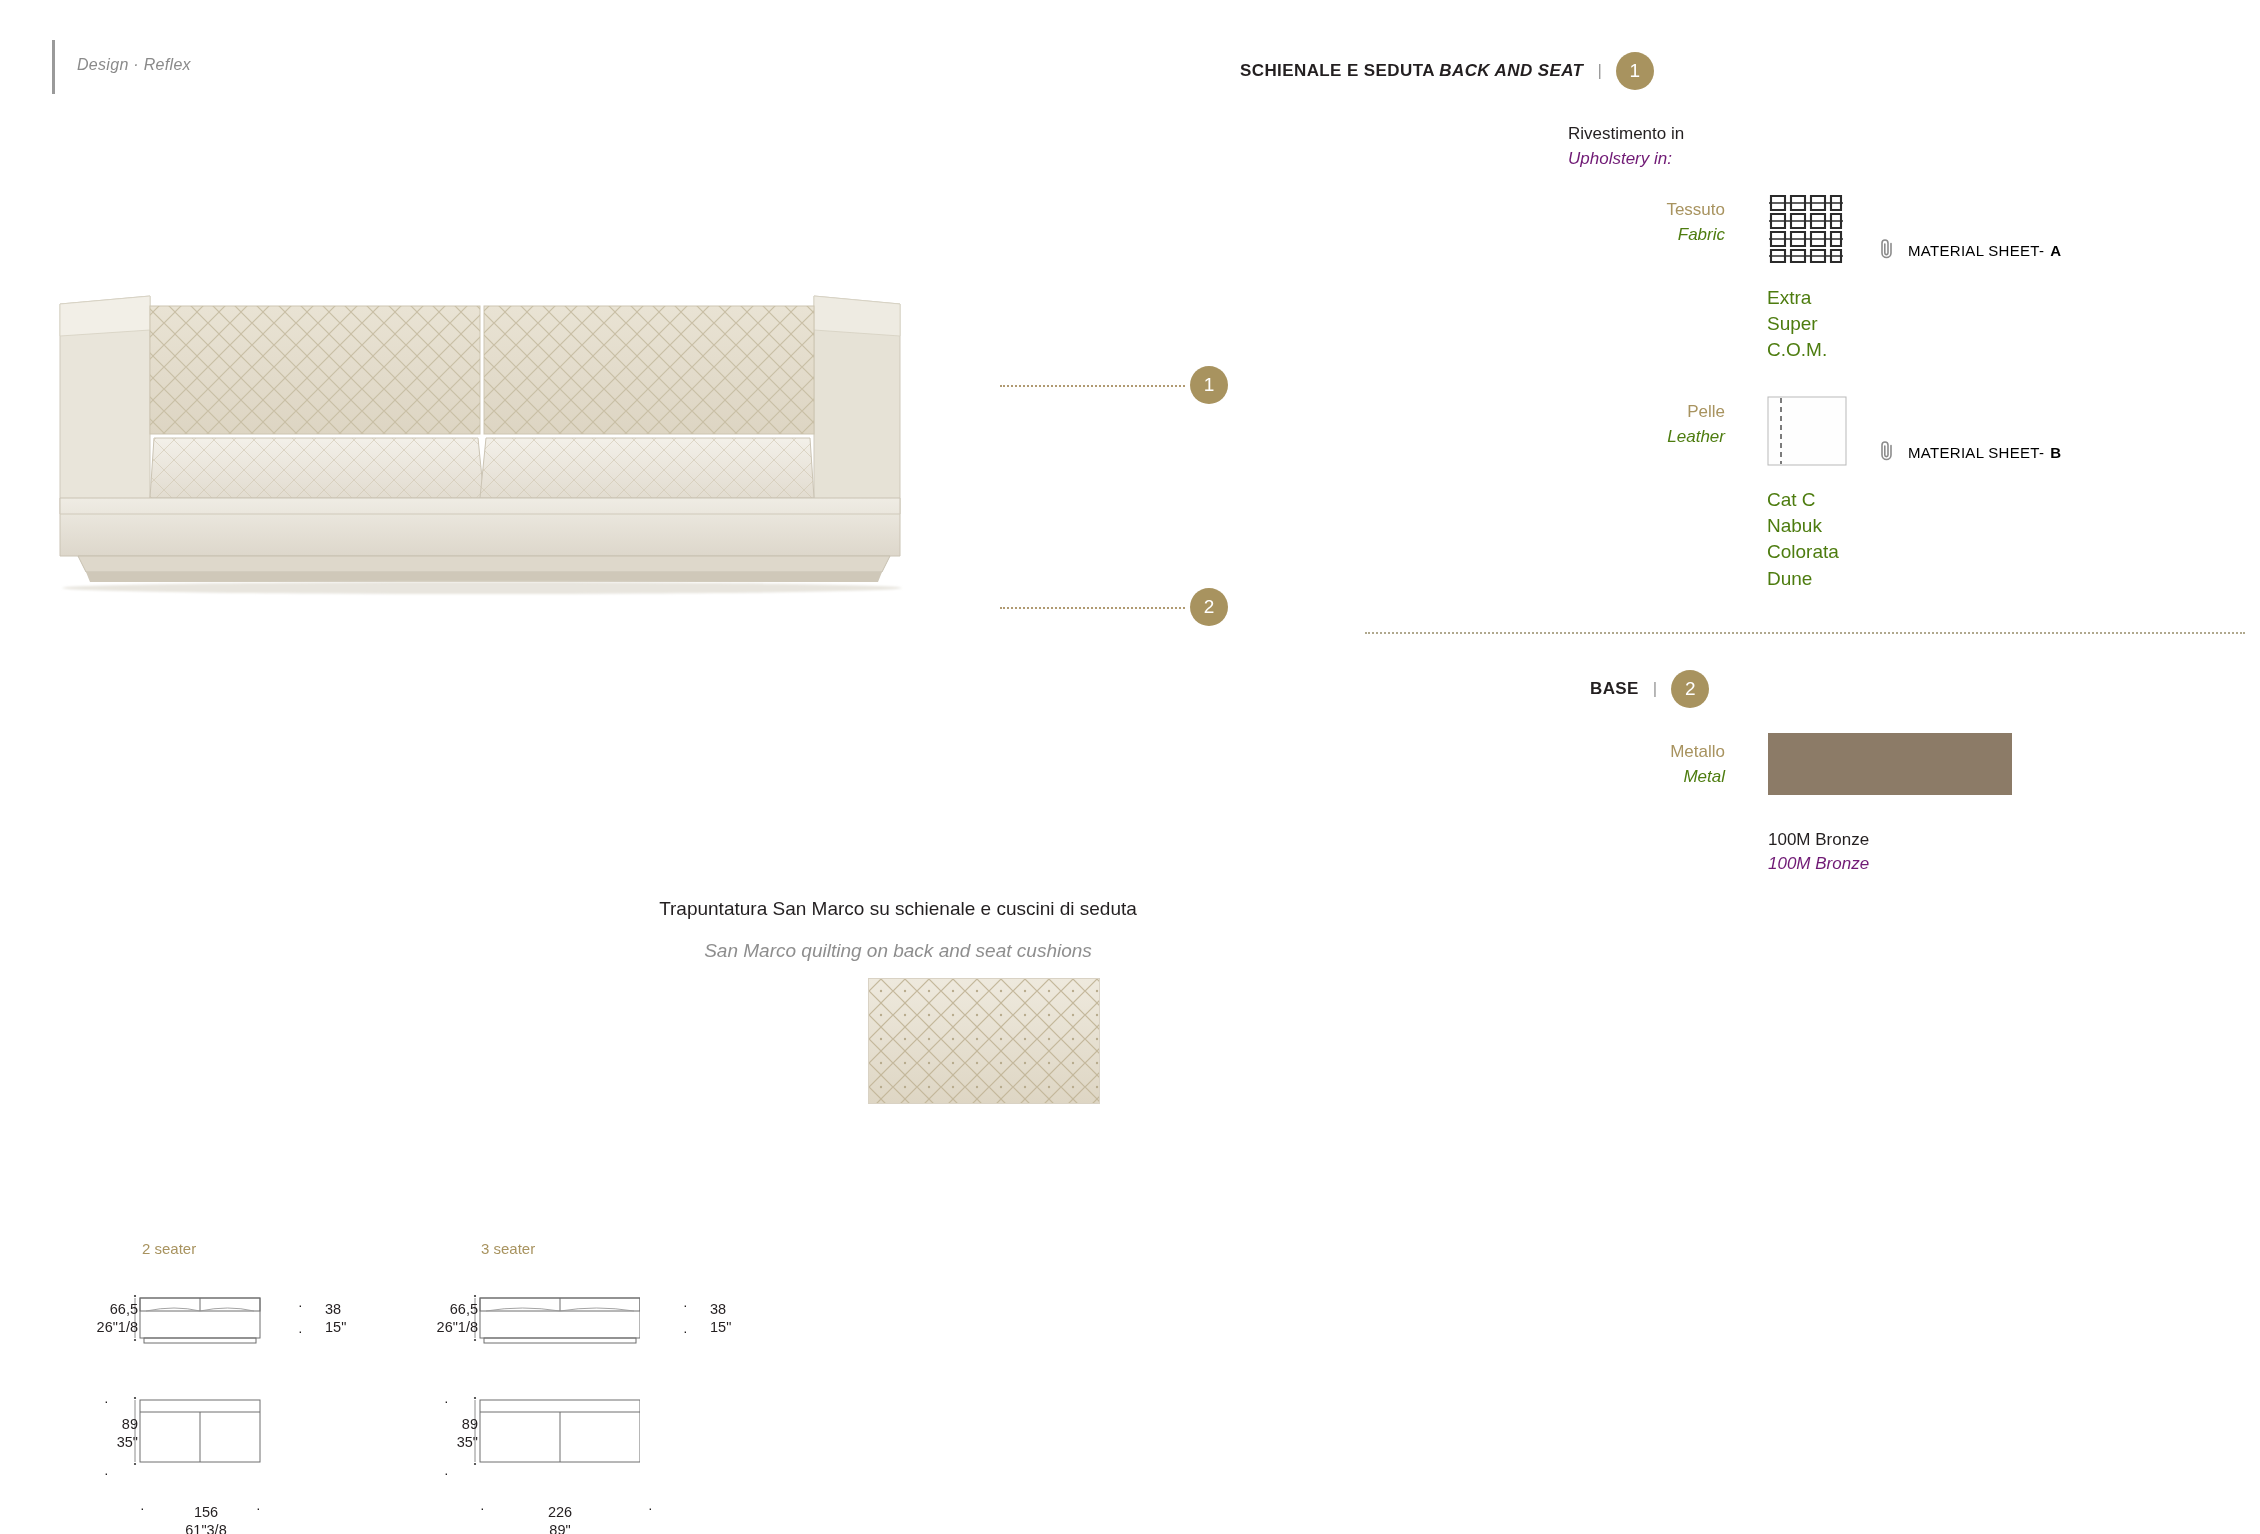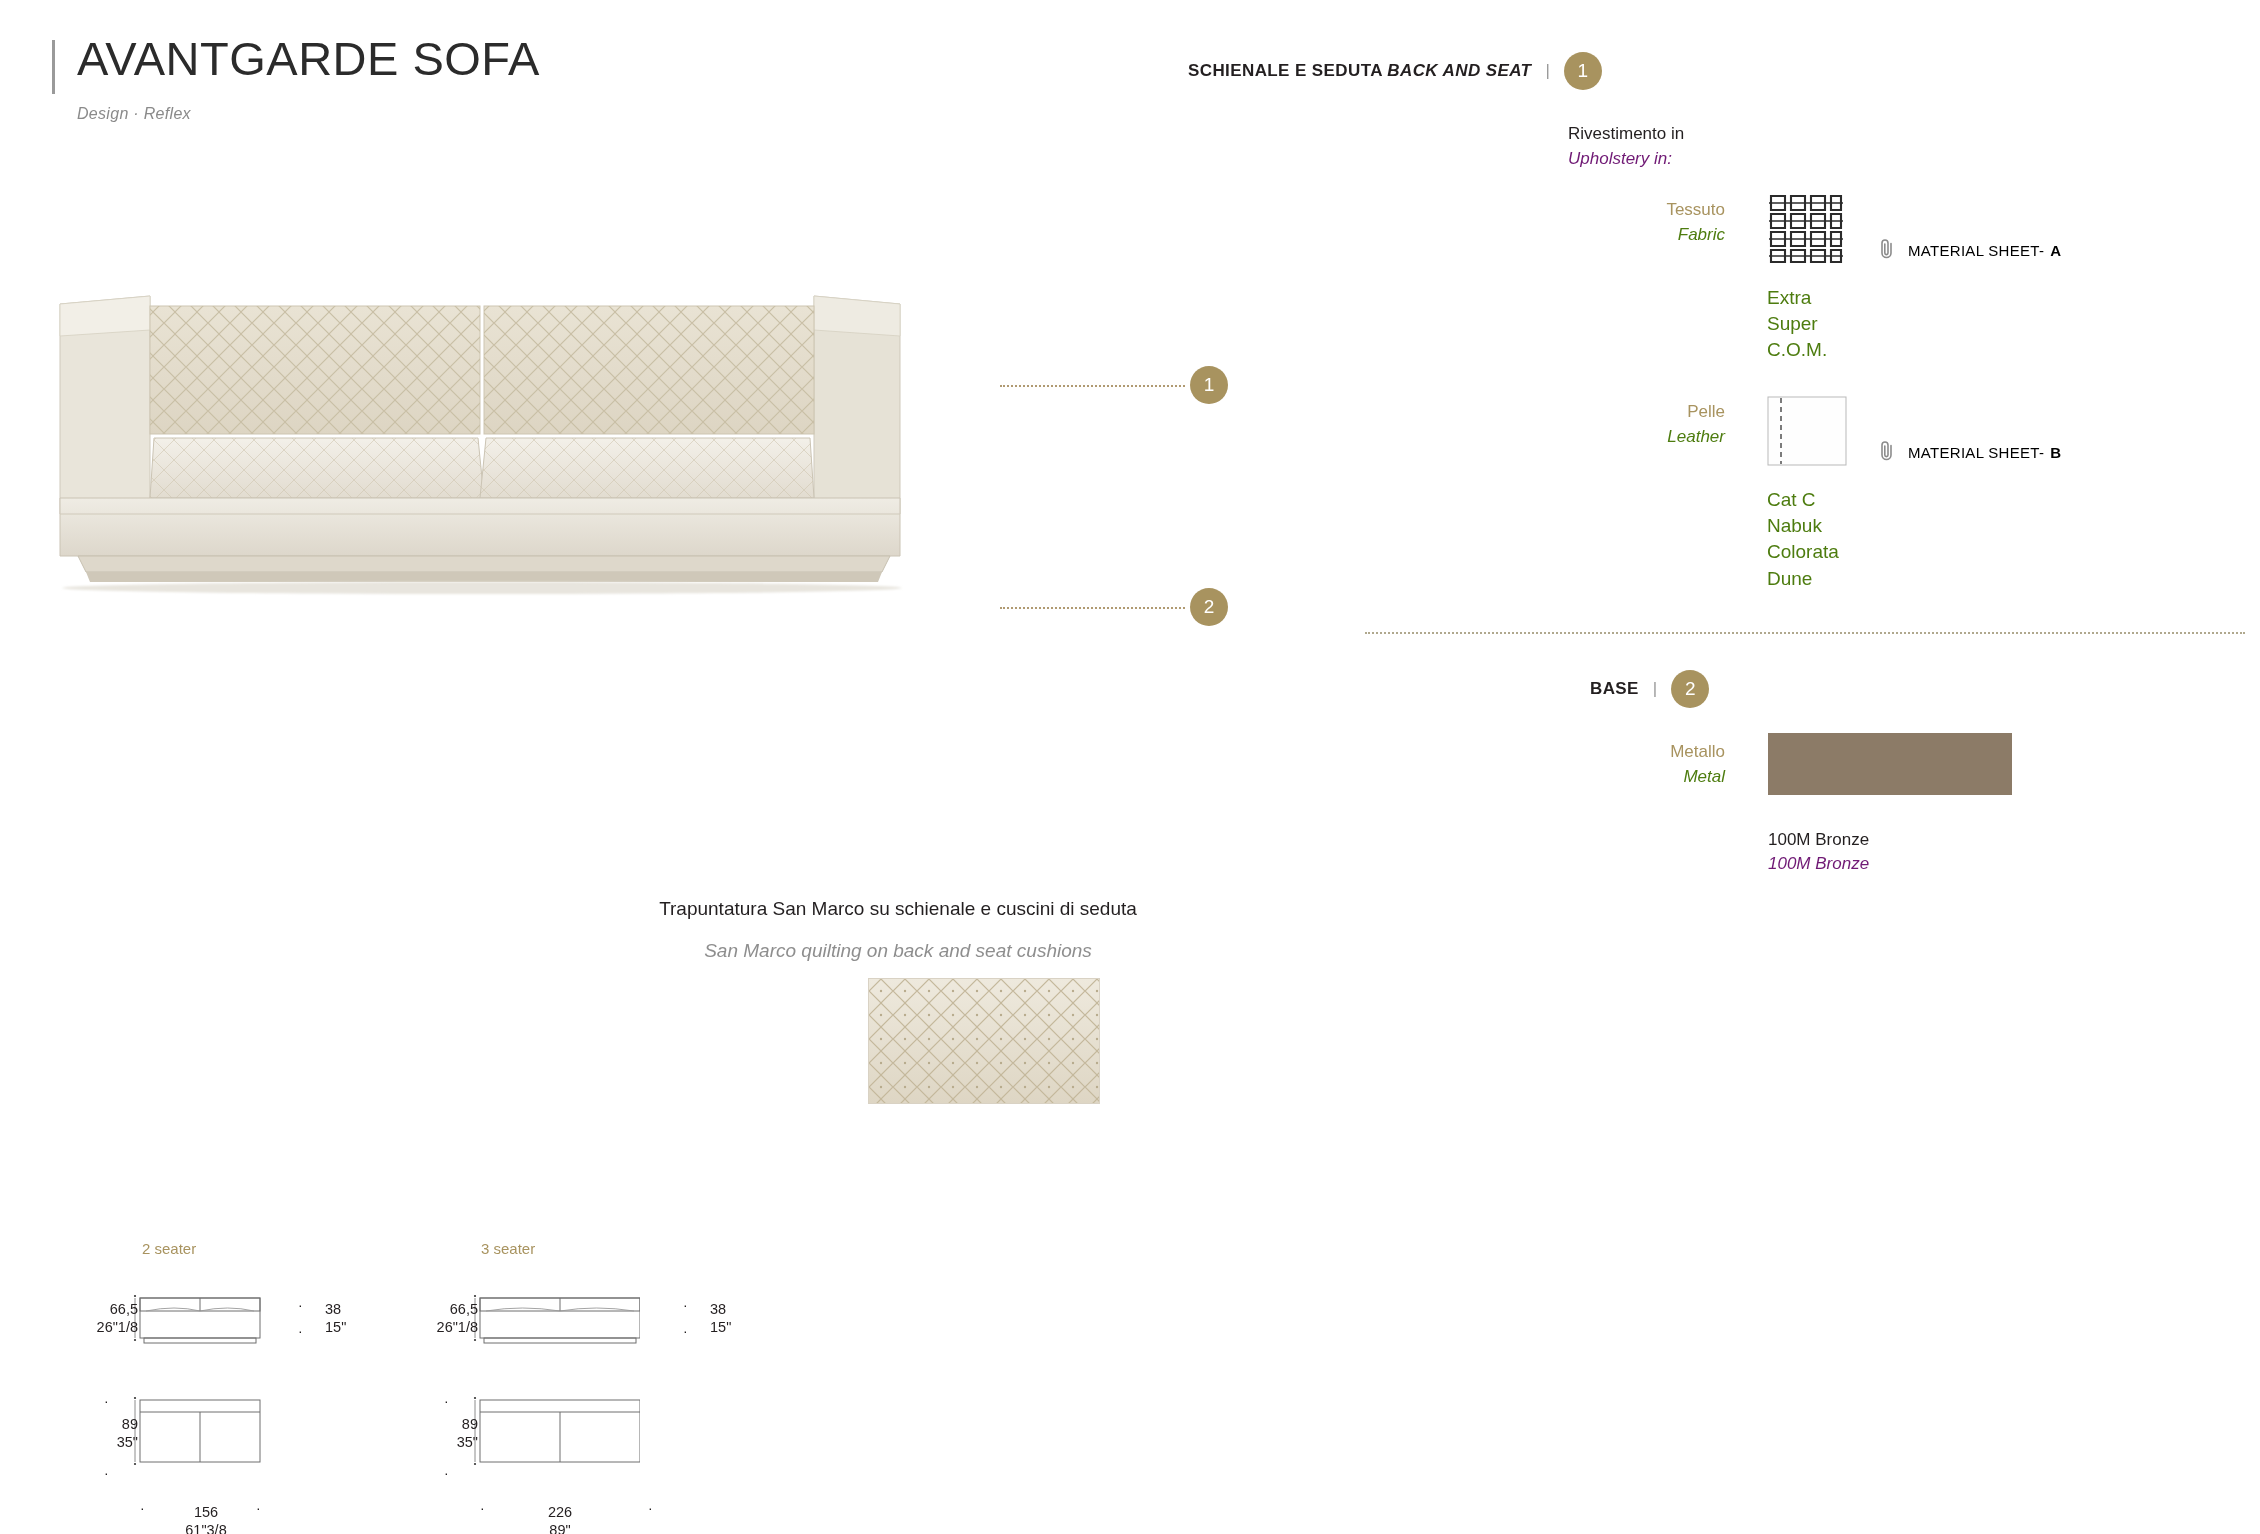--- a/index.html
+++ b/index.html
@@ -166,21 +166,20 @@
     left: 1768px; top: 828px;
     font-size: 17px; line-height: 1.4;
   }
 </style>
 </head>
 <body>
 
 <div class="title-block">
   <div class="title-rule"></div>
   <div class="title-text">
-    <h1>AVANTGARDE SOFA</h1>
     <div class="designer">Design · Reflex</div>
   </div>
 </div>
 
 <div class="sofa-wrap">
   <svg class="sofa-svg" width="950" height="330" viewBox="0 0 950 330">
     <defs>
       <linearGradient id="bodyG" x1="0" y1="0" x2="0" y2="1">
         <stop offset="0" stop-color="#efece4"></stop>
         <stop offset="1" stop-color="#ddd7cb"></stop>
@@ -354,21 +353,21 @@
   <div class="dim-dot" style="position:absolute; left:444px; top:178px;">·</div>
   <div class="dim-dot" style="position:absolute; left:444px; top:250px;">·</div>
   <div class="dim-txt" style="position:absolute; left:525px; top:288px; text-align:center; width:70px;">
     <span>226</span><br>
     <span>89"</span>
   </div>
   <div class="dim-dot" style="position:absolute; left:480px; top:285px;">·</div>
   <div class="dim-dot" style="position:absolute; left:648px; top:285px;">·</div>
 </div>
 
-<div class="sect-head" style="left:1188px; top:52px;">
+<div class="sect-head" style="left:1240px; top:52px;">
   <span class="lbl">
     <span>SCHIENALE E SEDUTA</span>
     <em>BACK AND SEAT</em>
   </span>
   <span class="sep">|</span>
   <span class="callout-badge" style="position:relative; left:0; top:0;">1</span>
 </div>
 
 <div class="upholstery-head">
   <div>Rivestimento in</div>

